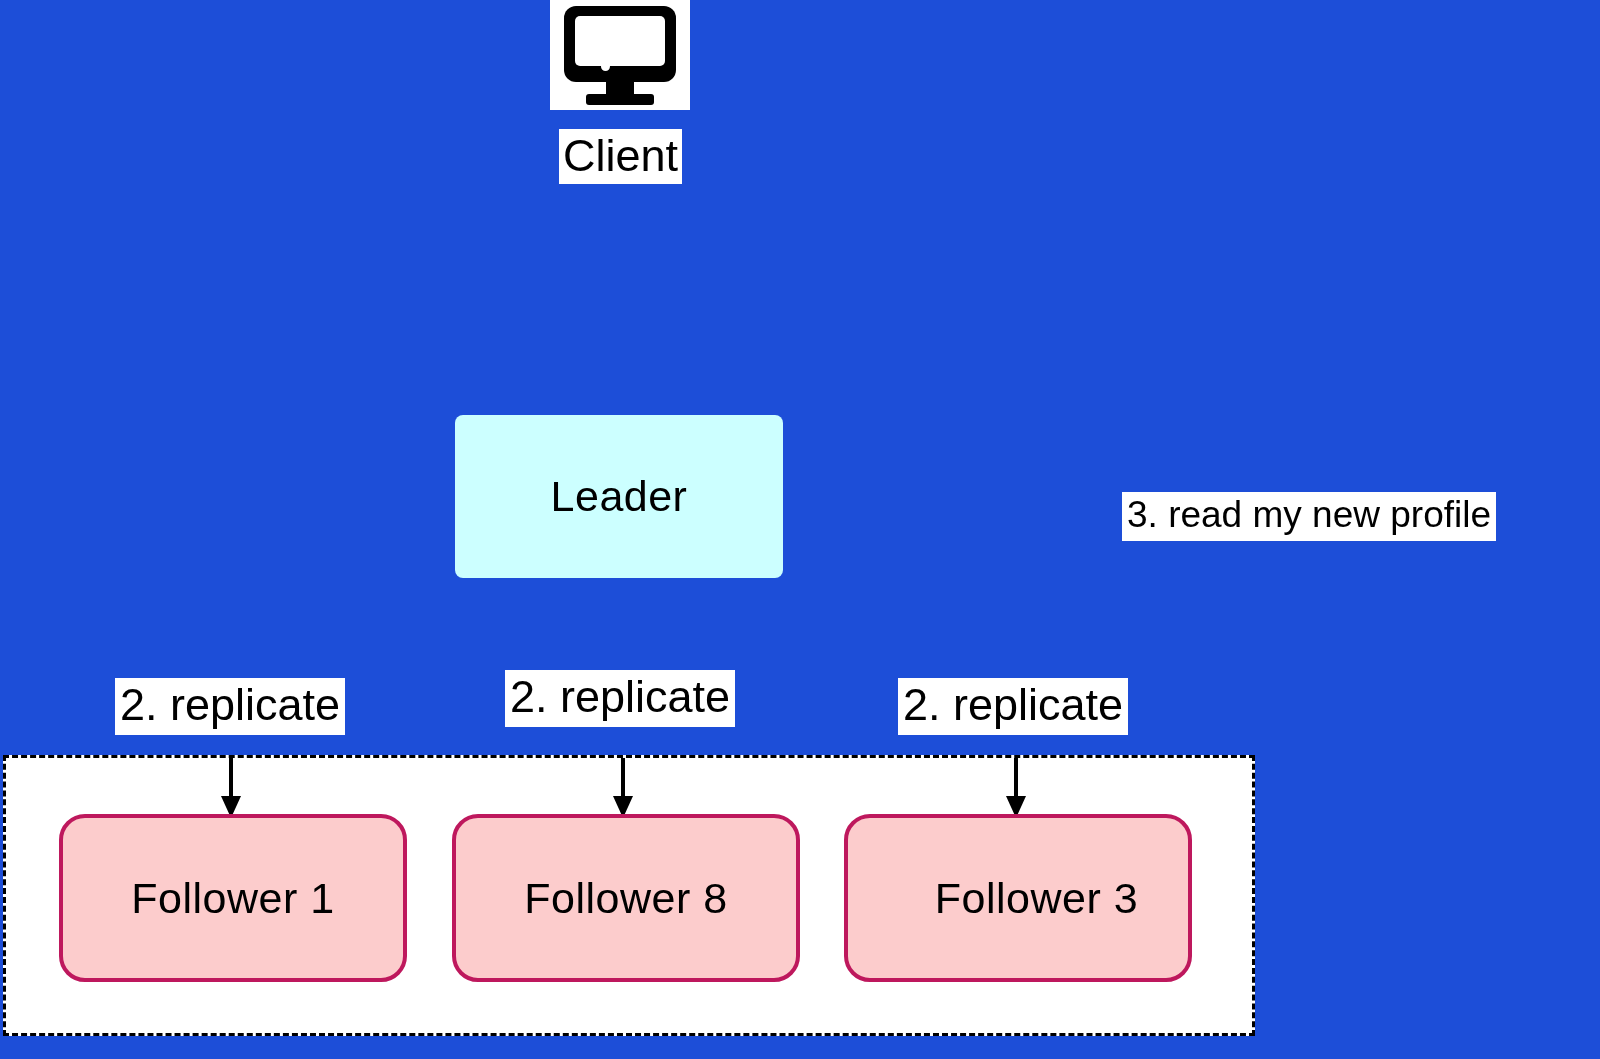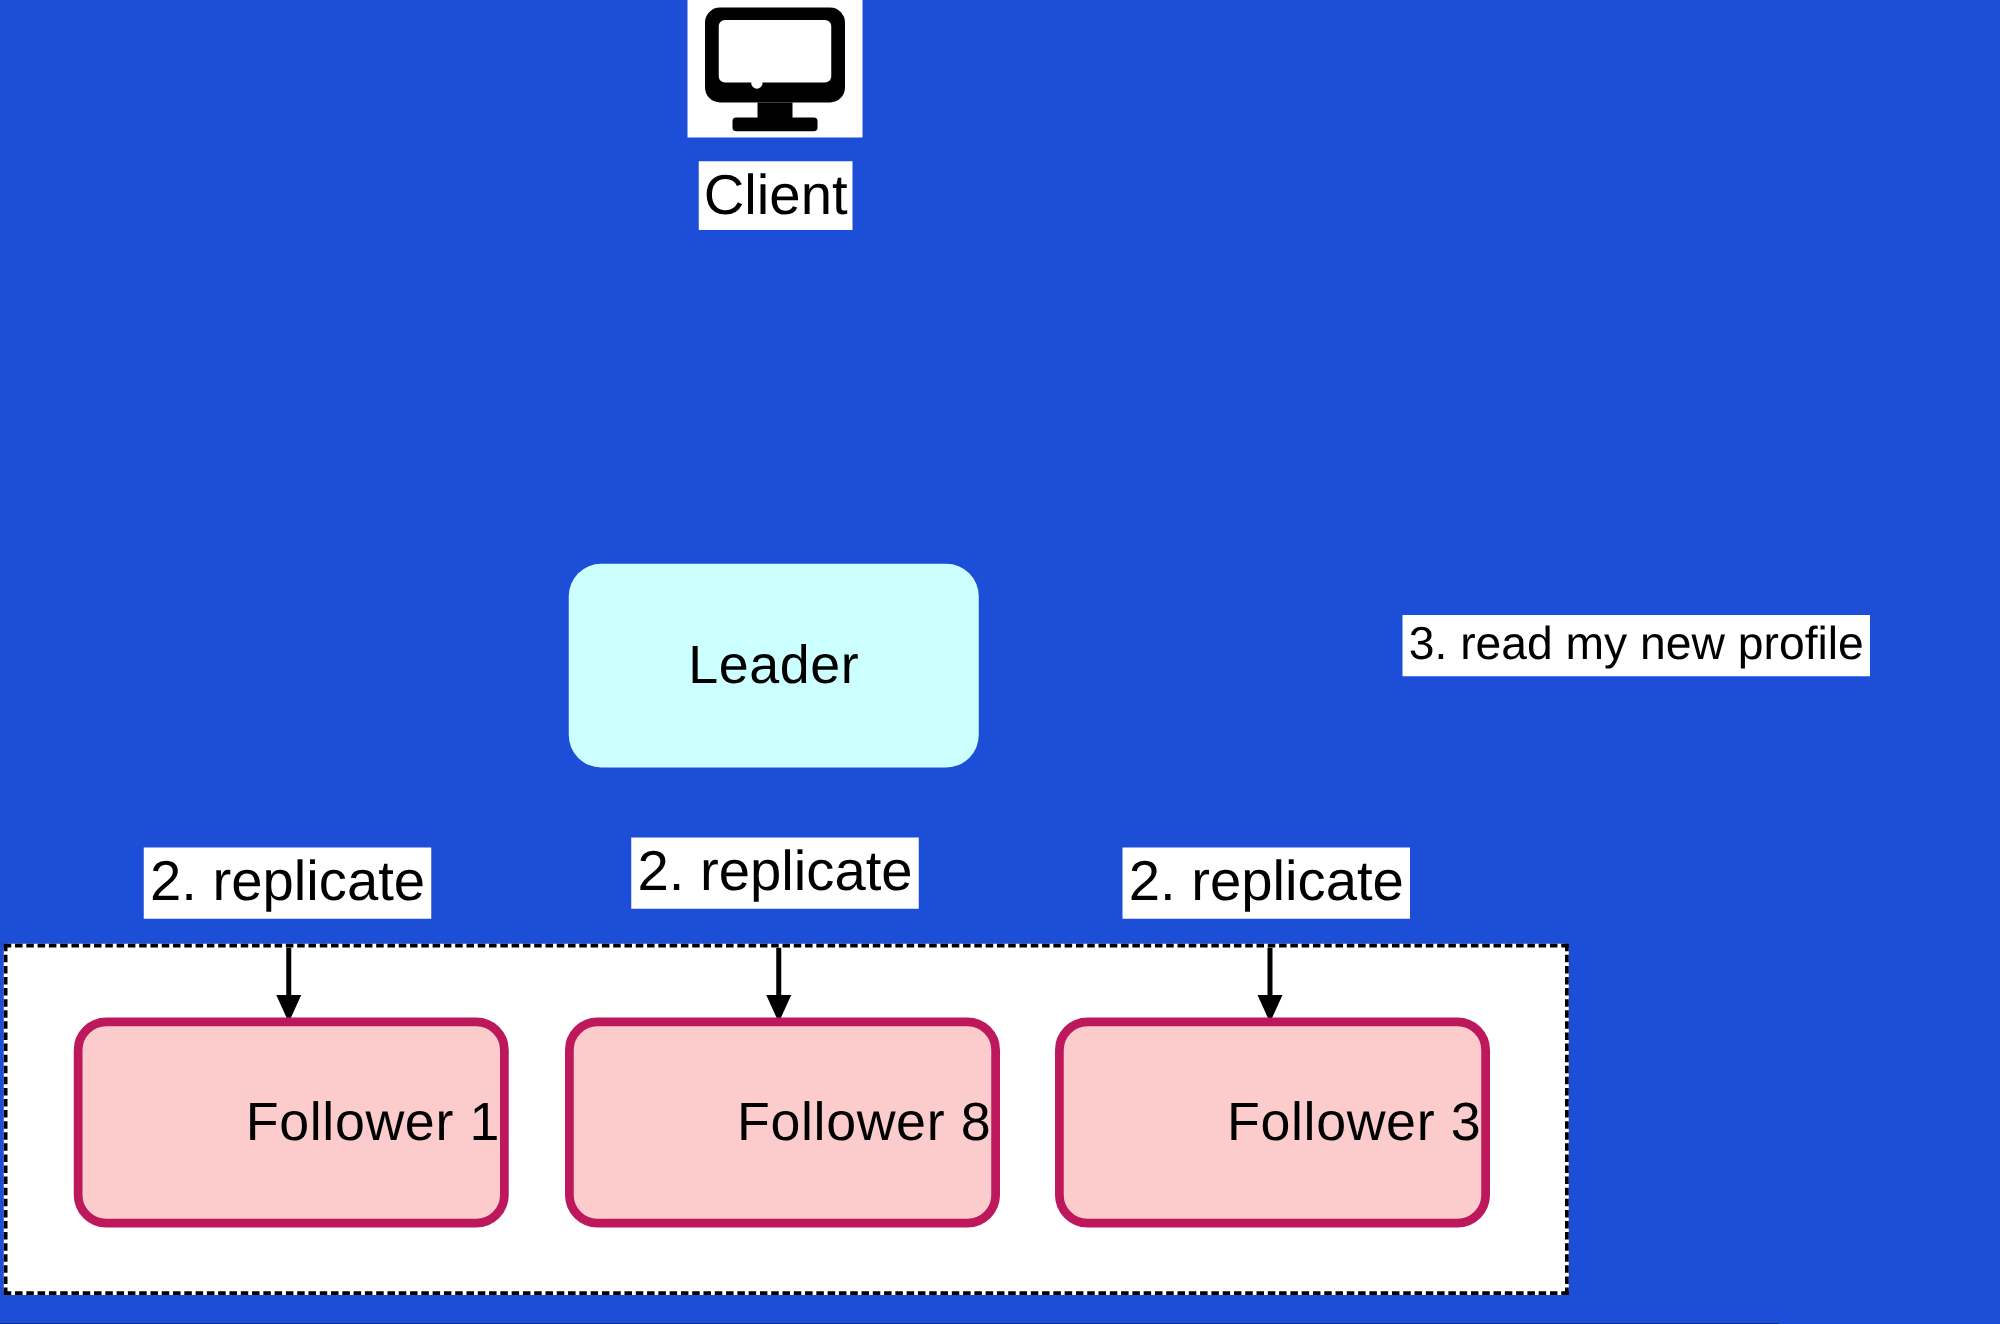--- a/index.html
+++ b/index.html
@@ -79,25 +79,25 @@
     width: 68px;
     height: 11px;
     background: #000000;
     border-radius: 3px;
   }
 
   
   #leader-node {
     position: absolute;
     left: 455px;
-    top: 451px;
+    top: 415px;
     width: 328px;
     height: 163px;
     background: #ccffff;
-    border-radius: 26px;
+    border-radius: 8px;
     display: flex;
     align-items: center;
     justify-content: center;
   }
   #leader-node .node-text {
     font-size: 43px;
     color: #000000;
     letter-spacing: 0.5px;
   }
 
@@ -113,26 +113,26 @@
     box-sizing: border-box;
   }
 
   
   .follower-node {
     position: absolute;
     top: 56px;
     width: 348px;
     height: 168px;
     background: #fccccc;
-    border: 7px solid #be185d;
+    border: 4px solid #be185d;
     border-radius: 26px;
     box-sizing: border-box;
     display: flex;
     align-items: center;
-    justify-content: flex-end;
+    justify-content: center;
   }
   .follower-node .node-text {
     font-size: 43px;
     color: #000000;
     letter-spacing: 0.5px;
   }
   #follower-node-1 { left: 53px; }
   #follower-node-2 { left: 446px; }
   #follower-node-3 { left: 838px; padding-left: 37px; }
 

